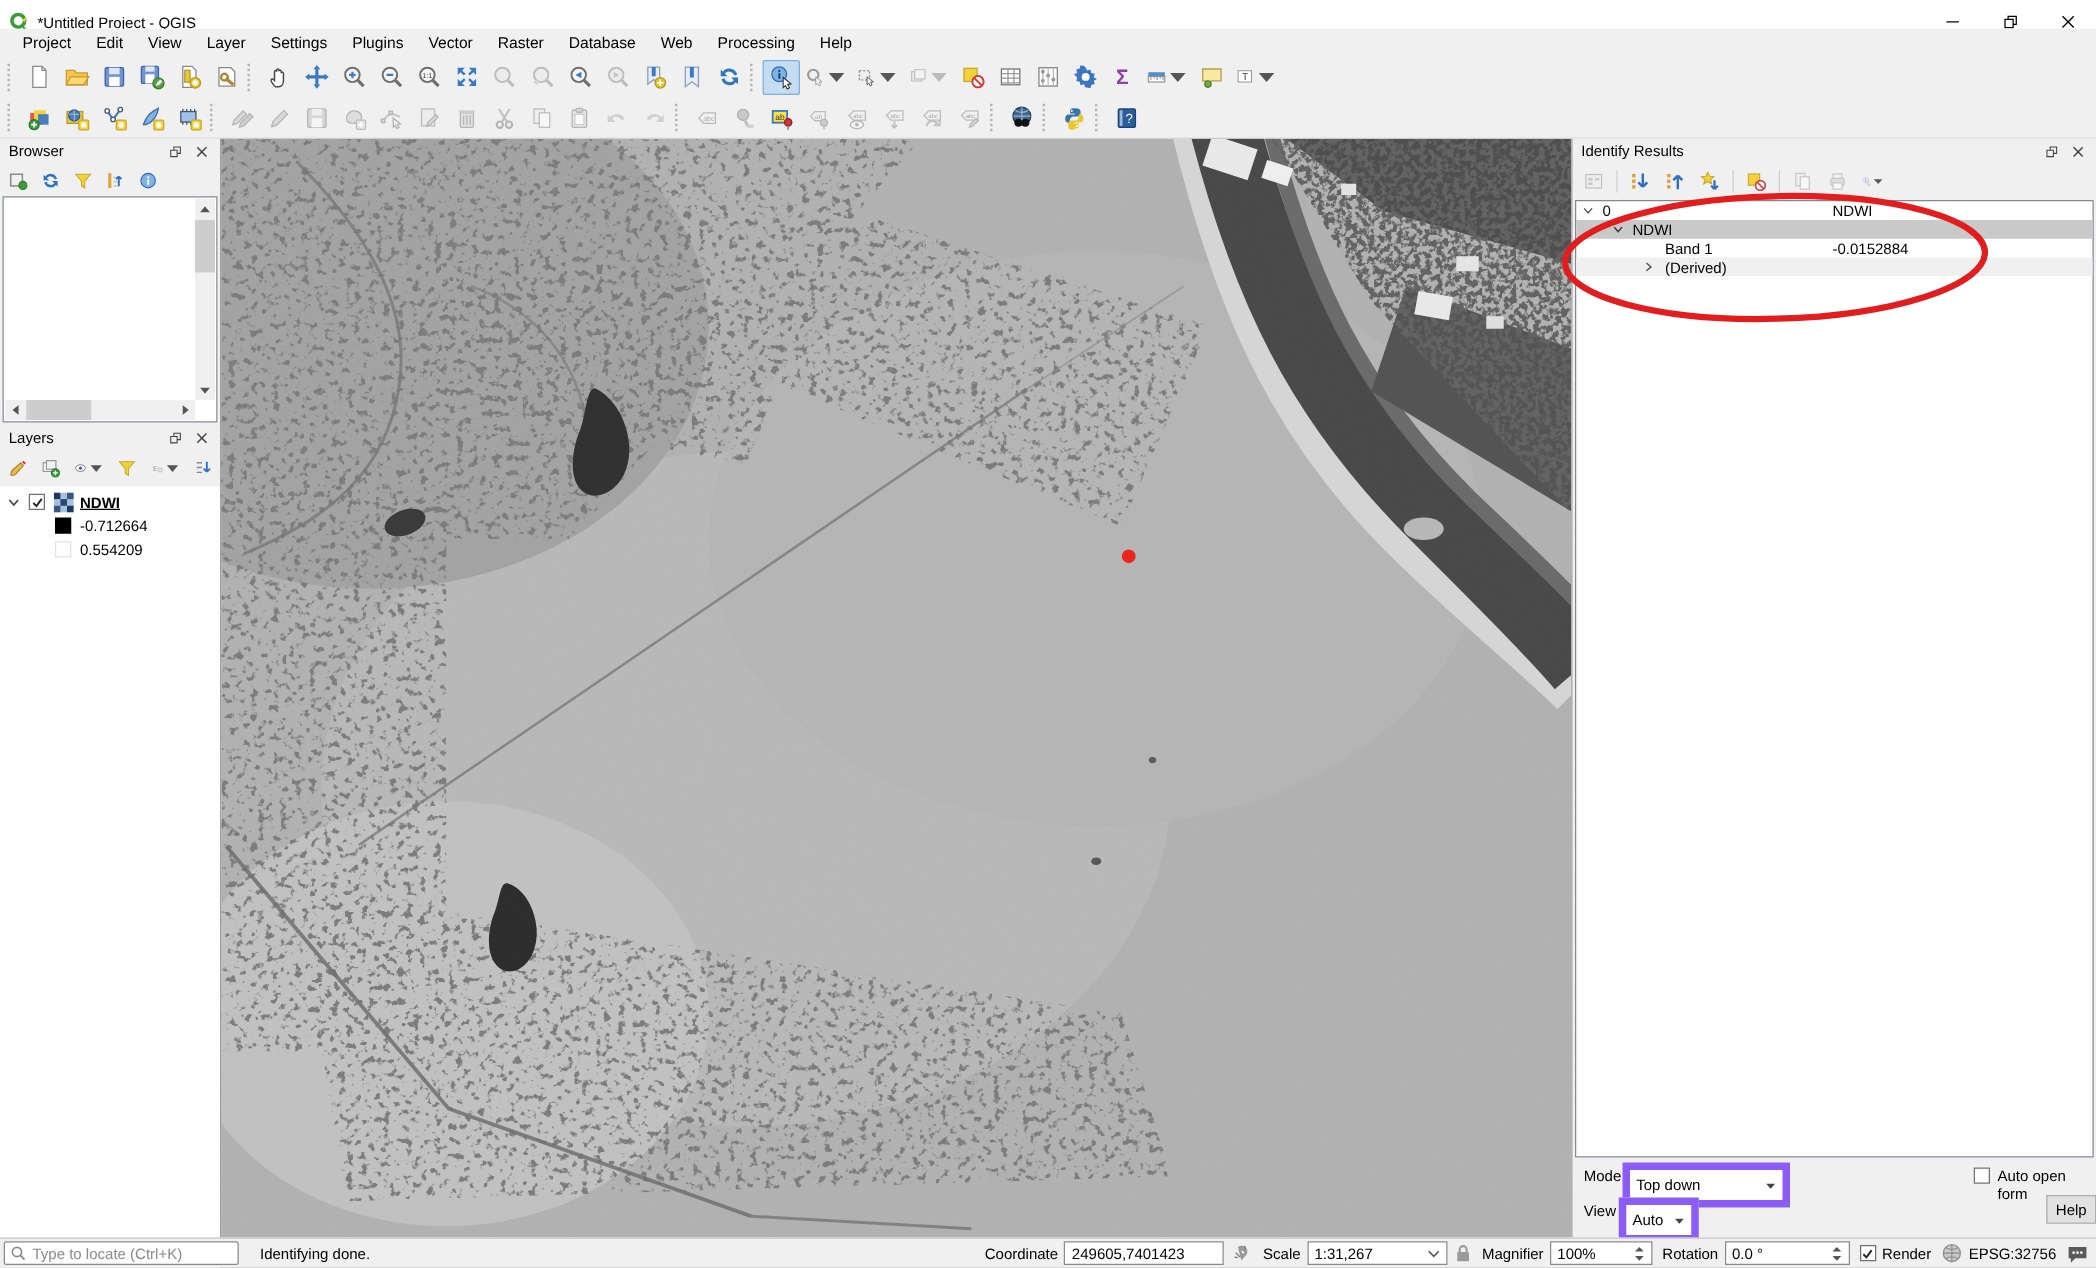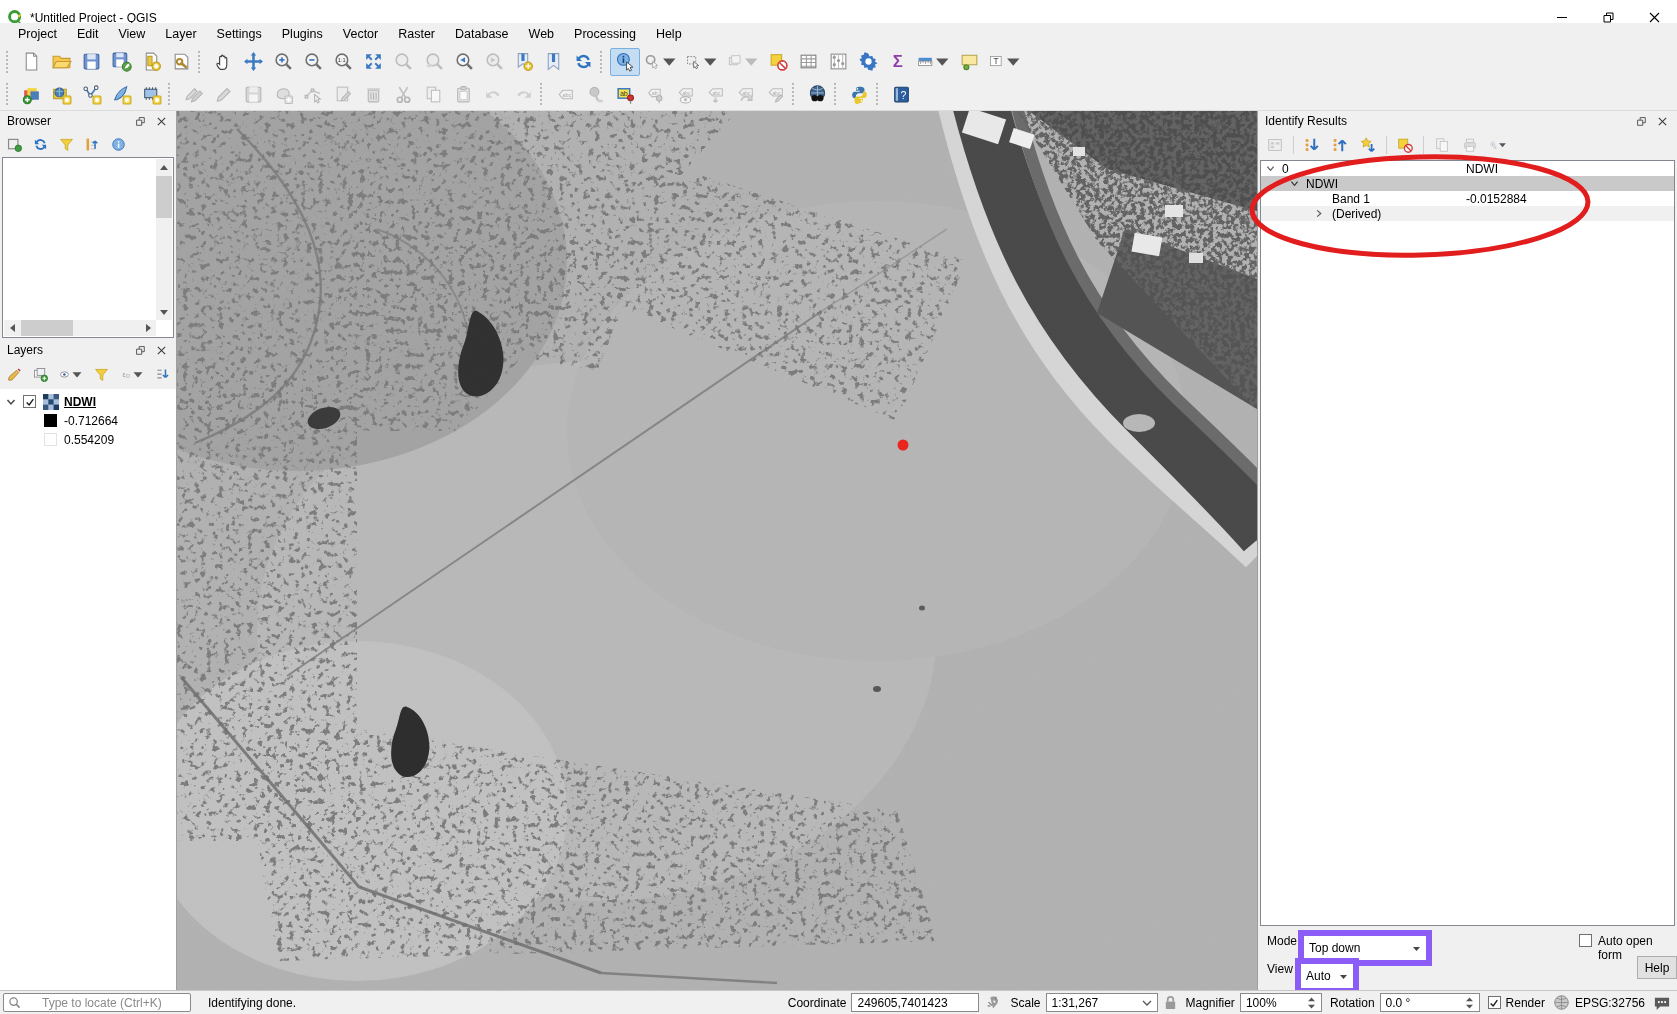--- a/index.html
+++ b/index.html
@@ -57,21 +57,21 @@
 .rsel{background:#c9c9c9}
 .ralt{background:#f0f0f0}
 .id-bot-label{position:absolute;font-size:12px}
 .combo{position:absolute;height:36px;background:#fff;border:6px solid #8b5cf6;display:flex;align-items:center;padding:0 5px;font-size:12px}
 .combo .arw{margin-left:auto}
 #help-btn{position:absolute;left:379px;top:845px;width:40px;height:23px;background:#e1e1e1;border:1px solid #adadad;display:flex;align-items:center;justify-content:center;font-size:12px}
 
 #statusbar{position:absolute;top:990px;left:0;width:1677px;height:24px;background:#f0f0f0;border-top:1px solid #c6c6c6;display:flex;align-items:center;padding:0 6px 0 3px}
 .sbox{height:19px;border:1px solid #8a8a8a;background:#fff;display:flex;align-items:center;padding:0 5px;font-size:12px}
 input.sbox{outline:none;font-family:"Liberation Sans",sans-serif}
-#locate{width:188px;border-radius:2px;color:#7f1d1d;padding-left:38px}
+#locate{width:188px;border-radius:2px;color:#7f1d1d;padding-left:22px}
 #locate::placeholder{color:#8a8a8a}
 .slbl{font-size:12px;flex:none}
 .gap8{margin-left:8px}.gap5{margin-left:5px}
 #annotation{position:absolute;left:1243px;top:149px;width:354px;height:114px;pointer-events:none;z-index:50}
 .locwrap{position:relative;display:flex;align-items:center}
 .locicon{position:absolute;left:5px;top:3px}
 </style>
 </head>
 <body>
 

